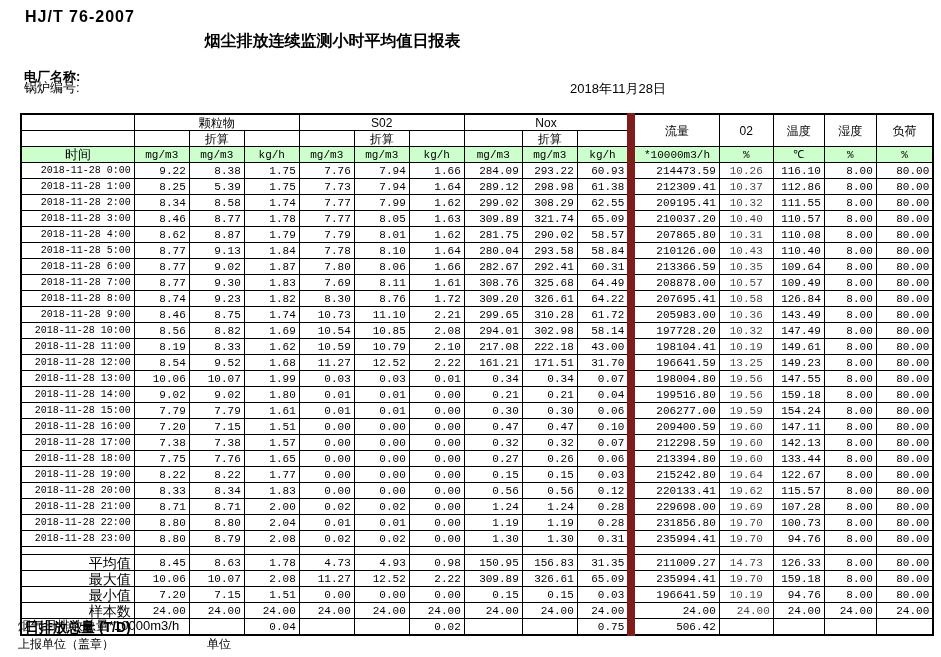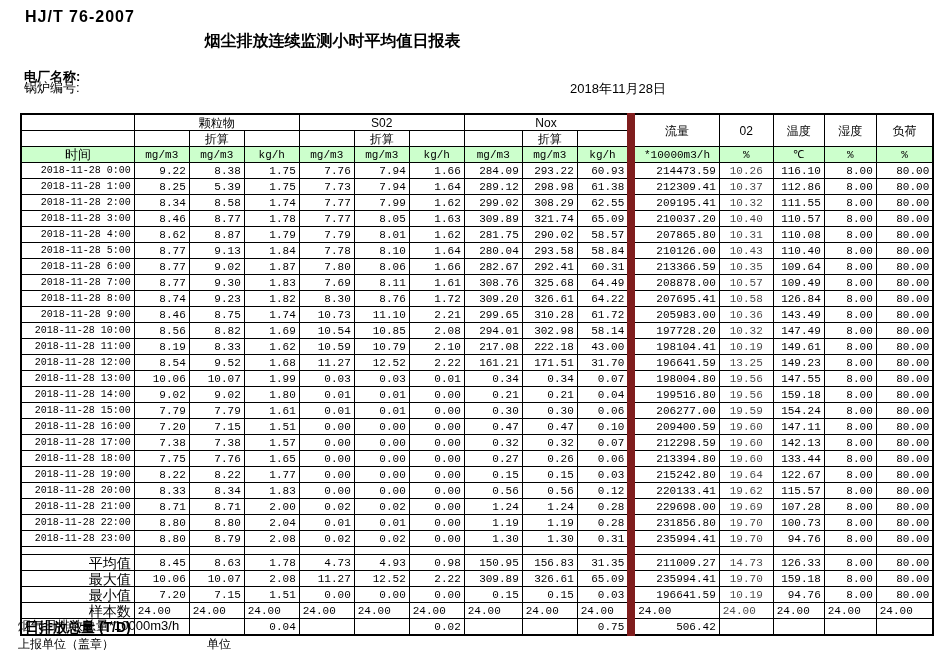--- a/index.html
+++ b/index.html
@@ -18,21 +18,21 @@
   thead td{height:15px;text-align:center;font-size:12px;
            font-family:"Liberation Sans","DejaVu Sans",sans-serif;}
   tr.units td{background:#ccffcc;font-family:"Liberation Mono","DejaVu Sans Mono",monospace;
               font-size:11px;text-align:center;}
   tr.units td.time-h{font-family:Liberation Serif, serif;font-size:13px;}
   .num{font-family:"Liberation Mono","DejaVu Sans Mono",monospace;text-align:right;}
   td.timecell{font-family:"Liberation Mono","DejaVu Sans Mono",monospace;font-size:10px;
               text-align:right;}
   td.flowb{border-left:8px solid #7f1d1d;}
   td.o2{text-align:center;color:#4a4a4a;}
-  td.center{text-align:left;}
+  td.center{text-align:right;}
   tr.spacer td{height:7px;line-height:7px;}
   td.sum-label{text-align:right;font-size:14px;
                font-family:"Liberation Sans","DejaVu Sans",sans-serif;}
   td.sum-label.left{text-align:right;font-weight:bold;}
   tbody tr.first-sum td{border-top:1px solid #000;}
   #footer-note{left:18px;top:617px;font-size:13px;}
   #footer-line{left:18px;top:636px;font-size:12px;width:400px;}
   #unit-label{position:absolute;left:189px;top:0;}
 </style>
 </head>

